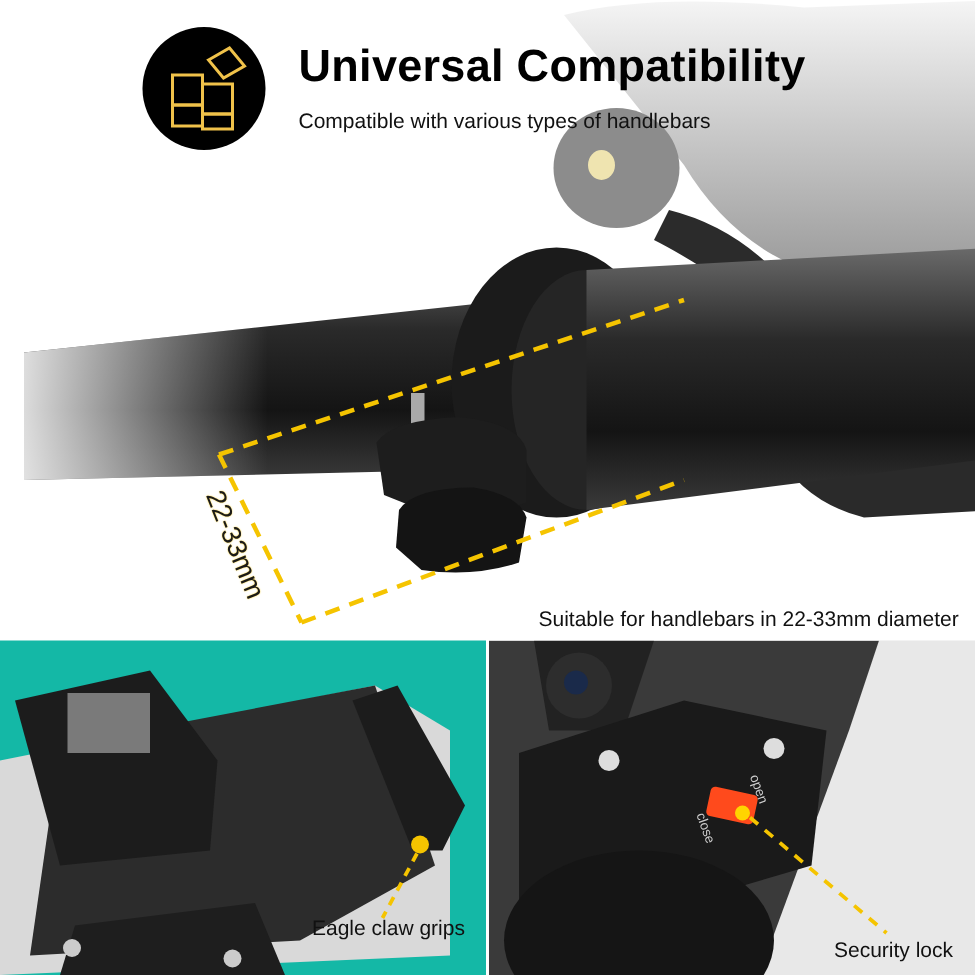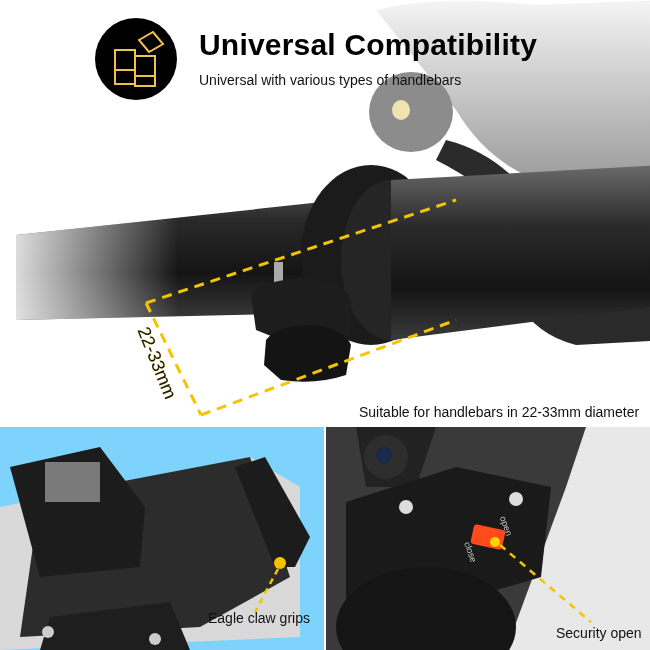--- a/index.html
+++ b/index.html
@@ -4,21 +4,21 @@
 <style>
   html,body{margin:0;padding:0;background:#fff;}
   body{width:650px;height:650px;overflow:hidden;position:relative;font-family:"Liberation Sans",sans-serif;}
   .abs{position:absolute;}
   #top{left:0;top:0;width:650px;height:425px;background:#fff;overflow:hidden;margin-left:16px;}
   #title{left:183px;top:28px;font-size:30px;font-weight:bold;color:#000;letter-spacing:0.2px;white-space:nowrap;}
   #subtitle{left:183px;top:72px;font-size:14px;color:#111;white-space:nowrap;}
   #badge{left:79px;top:18px;width:82px;height:82px;border-radius:50%;background:#000;}
   #measure{left:136px;top:324px;font-size:18px;color:#1a1a1a;transform:rotate(68deg);transform-origin:left top;white-space:nowrap;text-shadow:0 0 1px #f5c400;}
   #suitable{left:343px;top:404px;font-size:14px;color:#111;white-space:nowrap;text-align:center;}
-  #bl{left:0;top:427px;width:324px;height:223px;background:#7dd3fc;overflow:hidden;}
+  #bl{left:0;top:427px;width:324px;height:223px;background:#14b8a6;overflow:hidden;}
   #br{left:326px;top:427px;width:324px;height:223px;background:#e8e8e8;overflow:hidden;}
   .cap{font-size:14px;color:#111;line-height:17px;white-space:nowrap;}
 </style>
 </head>
 <body>
 
 <div id="top" class="abs">
   <svg class="abs" style="left:0;top:0" width="650" height="425">
     <defs>
       <linearGradient id="bar" x1="0" y1="0" x2="0" y2="1">
@@ -67,21 +67,21 @@
       <g fill="none" stroke="#f0c24a" stroke-width="2">
         <rect x="20" y="32" width="20" height="20"></rect>
         <rect x="40" y="38" width="20" height="20"></rect>
         <rect x="20" y="52" width="20" height="14"></rect>
         <rect x="40" y="58" width="20" height="10"></rect>
         <path d="M44,22 L58,14 L68,26 L54,34 Z"></path>
       </g>
     </svg>
   </div>
   <div id="title" class="abs">Universal Compatibility</div>
-  <div id="subtitle" class="abs">Universal with various types of handlebars</div>
+  <div id="subtitle" class="abs">Compatible with various types of handlebars</div>
   <div id="measure" class="abs">22-33mm</div>
   <div id="suitable" class="abs">Suitable for handlebars in 22-33mm diameter</div>
 </div>
 
 <div id="bl" class="abs">
   <svg class="abs" style="left:0;top:0" width="324" height="223">
     <path d="M0,80 L250,30 L300,60 L300,210 L0,223 Z" fill="#d9d9d9"></path>
     <path d="M40,70 L250,30 L290,150 L200,200 L20,210 Z" fill="#2c2c2c"></path>
     <path d="M10,40 L100,20 L145,80 L140,140 L40,150 Z" fill="#1c1c1c"></path>
     <rect x="45" y="35" width="55" height="40" fill="#7a7a7a"></rect>
@@ -104,14 +104,14 @@
     <path d="M20,75 L130,40 L225,60 L215,150 L130,175 L20,190 Z" fill="#1a1a1a"></path>
     <circle cx="80" cy="80" r="7" fill="#ddd"></circle>
     <circle cx="190" cy="72" r="7" fill="#ddd"></circle>
     <rect x="146" y="100" width="32" height="20" rx="3" fill="#ff4a1c" transform="rotate(12 162 110)"></rect>
     <circle cx="169" cy="115" r="5" fill="#ffd400"></circle>
     <line x1="174" y1="118" x2="265" y2="195" stroke="#f5c400" stroke-width="2.5" stroke-dasharray="7,6"></line>
     <ellipse cx="100" cy="200" rx="90" ry="60" fill="#151515"></ellipse>
   </svg>
   <div class="abs" style="left:170px;top:94px;font-size:9px;color:#ccc;transform:rotate(70deg)">open</div>
   <div class="abs" style="left:134px;top:120px;font-size:9px;color:#ccc;transform:rotate(70deg)">close</div>
-  <div class="abs cap" style="left:230px;top:198px">Security open</div>
+  <div class="abs cap" style="left:230px;top:198px">Security lock</div>
 </div>
 
 </body></html>

